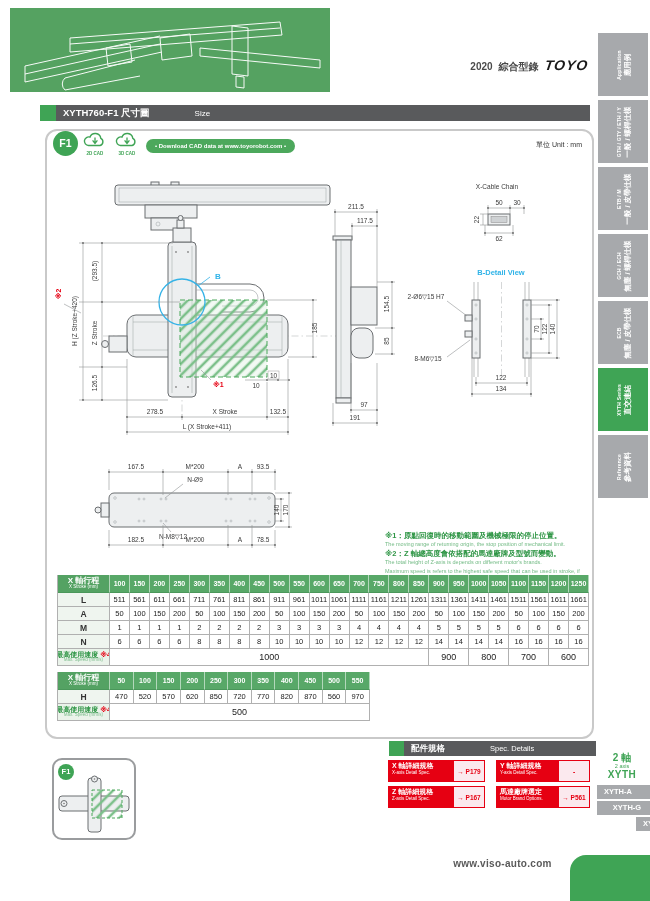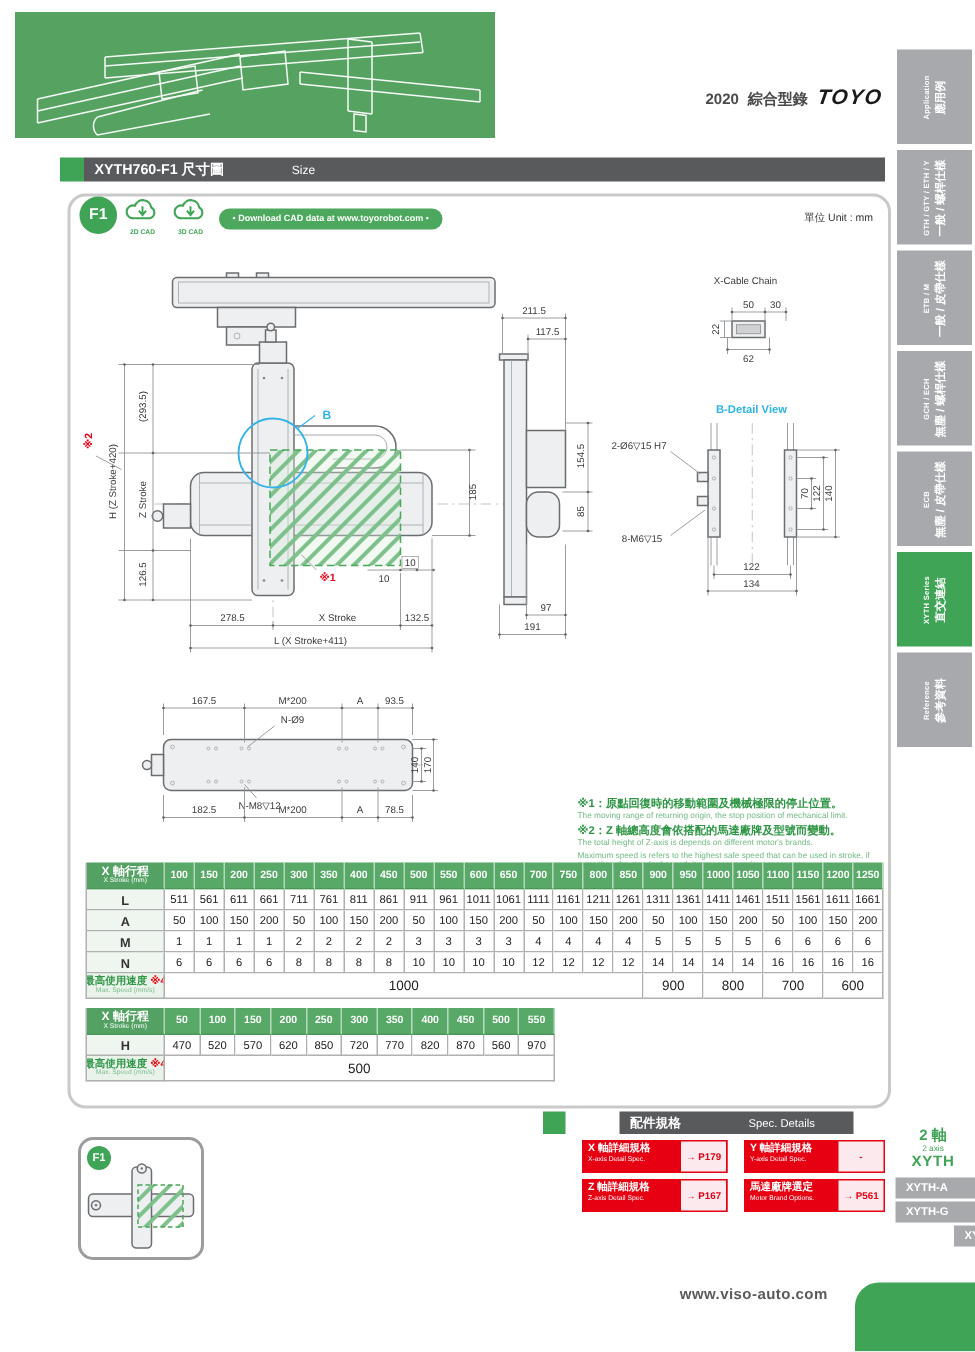--- a/index.html
+++ b/index.html
@@ -690,21 +690,21 @@
       <rect x="3" y="22" width="70" height="15" rx="3" class="s-ln"></rect>
       <rect x="32" y="4" width="13" height="54" rx="3" class="s-ln"></rect>
       <circle cx="38.5" cy="5" r="3" class="s-ln"></circle>
         <circle cx="38.5" cy="5" r=".8" fill="#777"></circle>
       <circle cx="8" cy="29.5" r="3" class="s-ln"></circle>
         <circle cx="8" cy="29.5" r=".8" fill="#777"></circle>
       <rect x="36" y="16" width="30" height="28" fill="url(#hatch)" stroke="#4aa85a" stroke-width="1" stroke-dasharray="3 2"></rect>
     </svg>
   </div>
 
-  <div class="secbar" style="left:362px;top:741px;width:207px;height:15px;gap:36px;">
+  <div class="secbar" style="left:389px;top:741px;width:207px;height:15px;">
     <div class="secbar-sq" style="width:15px;height:15px;"></div>
     <div class="secbar-body">
       <span class="secbar-zh" style="font-size:8.5px;">配件規格</span>
       <span class="secbar-en" style="font-size:7.5px;">Spec. Details</span>
     </div>
   </div>
 
   <div class="spec-btn" style="left:388px;top:760px;width:95px;">
     <div class="sb-l">
         <div class="sb-zh">X 軸詳細規格</div>
@@ -733,20 +733,20 @@
       </div>
     <div class="sb-r">→ P561</div>
   </div>
 
   <div class="axisblock">
     <div class="axzh">2 軸</div>
     <div class="axen">2 axis</div>
     <div class="axfam">XYTH</div>
   </div>
   <div class="xnav" style="top:785px;">XYTH-A</div>
-  <div class="xnav" style="top:801px;">XYTH-G</div>
+  <div class="xnav" style="top:801px;text-align:center;">XYTH-G</div>
   <div class="xnav" style="top:817px;margin-left:39px;">XYTH-P</div>
   <div class="xnav active" style="top:833px;margin-top:36px;">XYTH-F</div>
 
   <div class="site">www.viso-auto.com</div>
   <div class="footgreen"></div>
 
 </div>
 
 </body></html>

